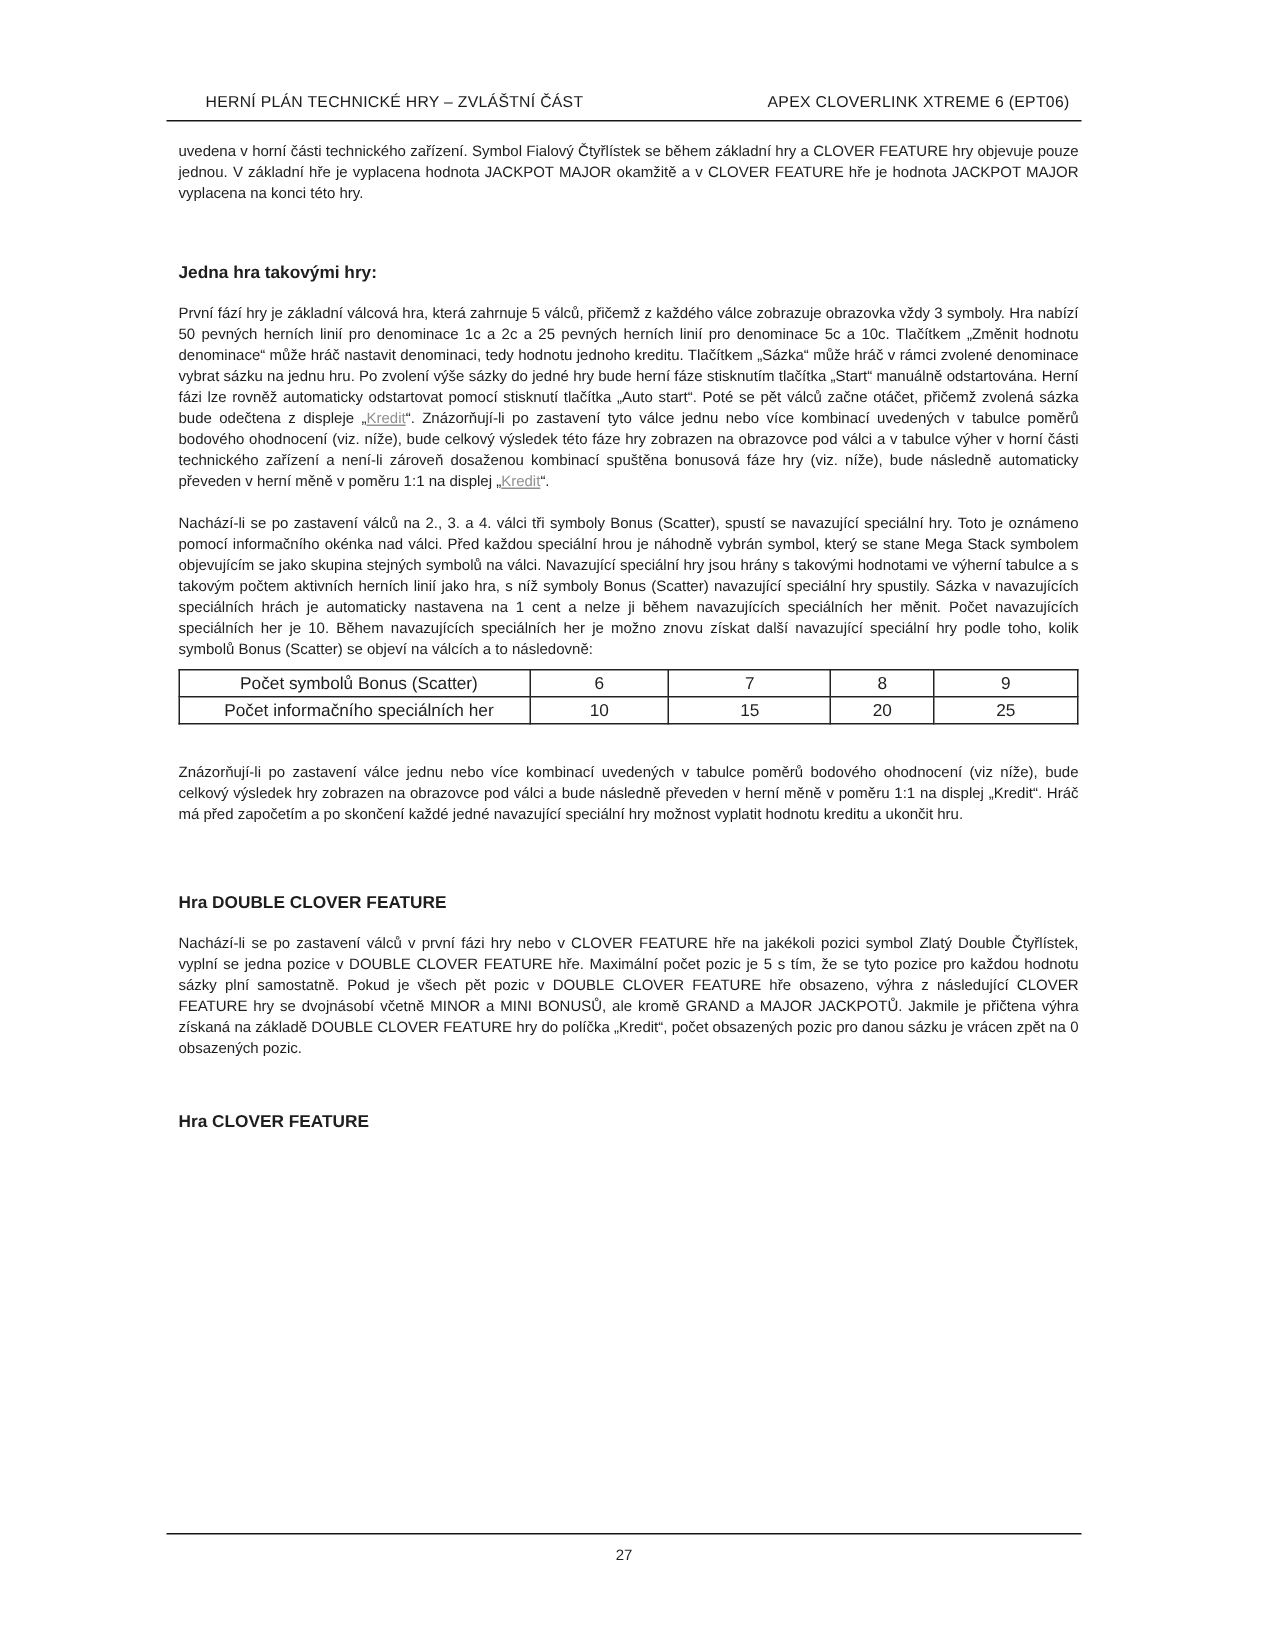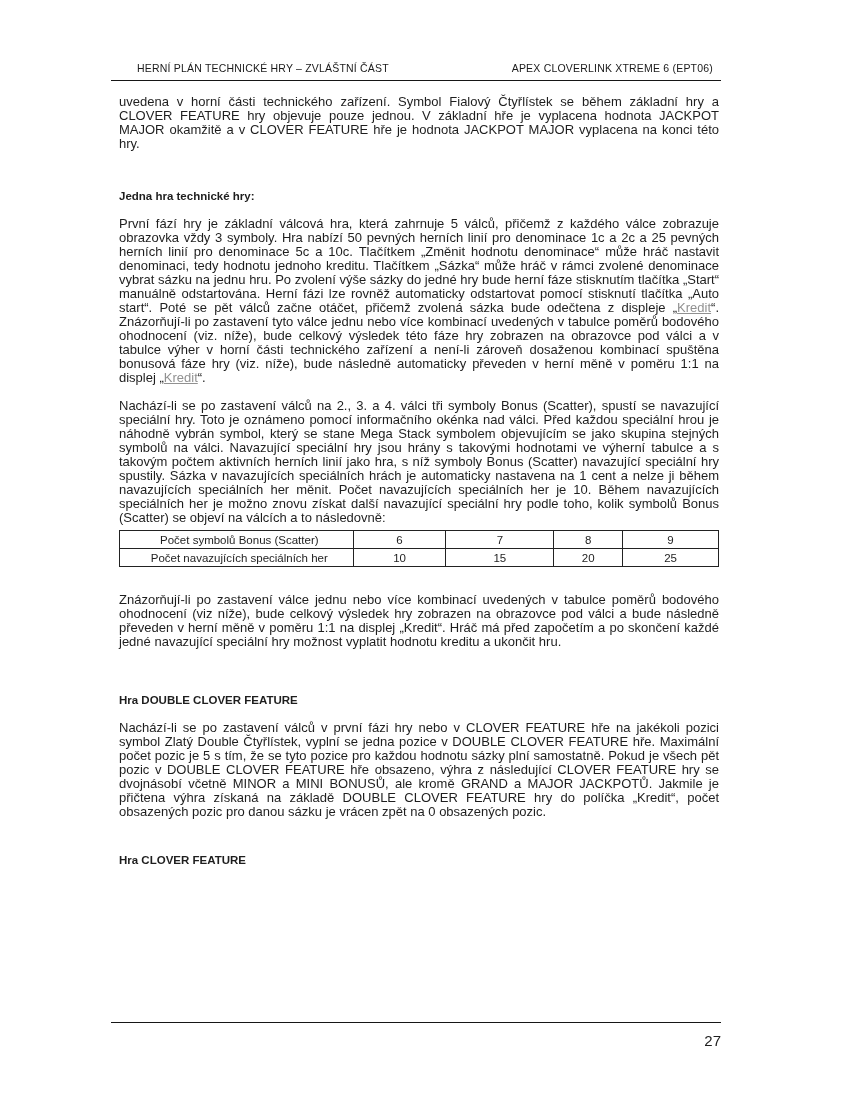--- a/index.html
+++ b/index.html
@@ -33,21 +33,21 @@
     padding: 0 6px 0 18px;
   }
   .header-rule {
     border: none;
     border-top: 1.6px solid #161616;
     margin: 6px -2px 0 -8px;
     height: 0;
   }
   .body-text p {
     margin: 14px 0 0 0;
-    font-size: 13px;
+    font-size: 10px;
     line-height: 14px;
     text-align: justify;
     text-justify: inter-word;
     color: #1e1e1e;
   }
   .body-text .h-bold {
     margin: 38px 0 0 0;
     font-size: 11.5px;
     line-height: 14px;
     font-weight: bold;
@@ -90,22 +90,22 @@
     right: 129px;
     top: 1022px;
   }
   .footer-rule {
     border: none;
     border-top: 1.3px solid #161616;
     margin: 0;
     height: 0;
   }
   .page-number {
-    text-align: right;
-    font-size: 15px;
+    text-align: center;
+    font-size: 10px;
     margin-top: 9px;
     color: #1e1e1e;
   }
 </style>
 </head>
 <body>
 
 <div class="page">
 
   <div class="doc-header">
@@ -113,21 +113,21 @@
     <span>APEX CLOVERLINK XTREME 6 (EPT06)</span>
   </div>
   <hr class="header-rule">
 
   <div class="body-text">
 
     <p>uvedena v horní části technického zařízení. Symbol Fialový Čtyřlístek se během základní hry a CLOVER FEATURE hry objevuje pouze jednou. V základní hře je vyplacena hodnota JACKPOT MAJOR okamžitě a v CLOVER FEATURE hře je hodnota JACKPOT MAJOR vyplacena na konci této hry.</p>
 
 
 
-    <p class="h-bold">Jedna hra technické hry:</p>
+    <p class="h-bold">Jedna hra takovými hry:</p>
 
     <p><span>První fází hry je základní válcová hra, která zahrnuje 5 válců, přičemž z každého válce zobrazuje obrazovka vždy 3 symboly. Hra nabízí 50 pevných herních linií pro denominace 1c a 2c a 25 pevných herních linií pro denominace 5c a 10c. Tlačítkem „Změnit hodnotu denominace“ může hráč nastavit denominaci, tedy hodnotu jednoho kreditu. Tlačítkem „Sázka“ může hráč v rámci zvolené denominace vybrat sázku na jednu hru. Po zvolení výše sázky do jedné hry bude herní fáze stisknutím tlačítka „Start“ manuálně odstartována. Herní fázi lze rovněž automaticky odstartovat pomocí stisknutí tlačítka „Auto start“. Poté se pět válců začne otáčet, přičemž zvolená sázka bude odečtena z displeje „</span><span class="muted">Kredit</span><span>“. Znázorňují-li po zastavení tyto válce jednu nebo více kombinací uvedených v tabulce poměrů bodového ohodnocení (viz. níže), bude celkový výsledek této fáze hry zobrazen na obrazovce pod válci a v tabulce výher v horní části technického zařízení a není-li zároveň dosaženou kombinací spuštěna bonusová fáze hry (viz. níže), bude následně automaticky převeden v herní měně v poměru 1:1 na displej „</span><span class="muted">Kredit</span><span>“.</span></p>
 
 
     <p>Nachází-li se po zastavení válců na 2., 3. a 4. válci tři symboly Bonus (Scatter), spustí se navazující speciální hry. Toto je oznámeno pomocí informačního okénka nad válci. Před každou speciální hrou je náhodně vybrán symbol, který se stane Mega Stack symbolem objevujícím se jako skupina stejných symbolů na válci. Navazující speciální hry jsou hrány s takovými hodnotami ve výherní tabulce a s takovým počtem aktivních herních linií jako hra, s níž symboly Bonus (Scatter) navazující speciální hry spustily. Sázka v navazujících speciálních hrách je automaticky nastavena na 1 cent a nelze ji během navazujících speciálních her měnit. Počet navazujících speciálních her je 10. Během navazujících speciálních her je možno znovu získat další navazující speciální hry podle toho, kolik symbolů Bonus (Scatter) se objeví na válcích a to následovně:</p>
 
     <table class="bonus-table">
       <colgroup>
         <col style="width:39%">
         <col style="width:15.5%">
@@ -137,21 +137,21 @@
       </colgroup>
       <tbody>
         <tr>
           <td class="label">Počet symbolů Bonus (Scatter)</td>
           <td class="val">6</td>
           <td class="val">7</td>
           <td class="val">8</td>
           <td class="val">9</td>
         </tr>
         <tr>
-          <td class="label">Počet navazujících speciálních her</td>
+          <td class="label">Počet informačního speciálních her</td>
           <td class="val">10</td>
           <td class="val">15</td>
           <td class="val">20</td>
           <td class="val">25</td>
         </tr>
       </tbody>
     </table>
 
     <p class="p6">Znázorňují-li po zastavení válce jednu nebo více kombinací uvedených v tabulce poměrů bodového ohodnocení (viz níže), bude celkový výsledek hry zobrazen na obrazovce pod válci a bude následně převeden v herní měně v poměru 1:1 na displej „Kredit“. Hráč má před započetím a po skončení každé jedné navazující speciální hry možnost vyplatit hodnotu kreditu a ukončit hru.</p>
 

